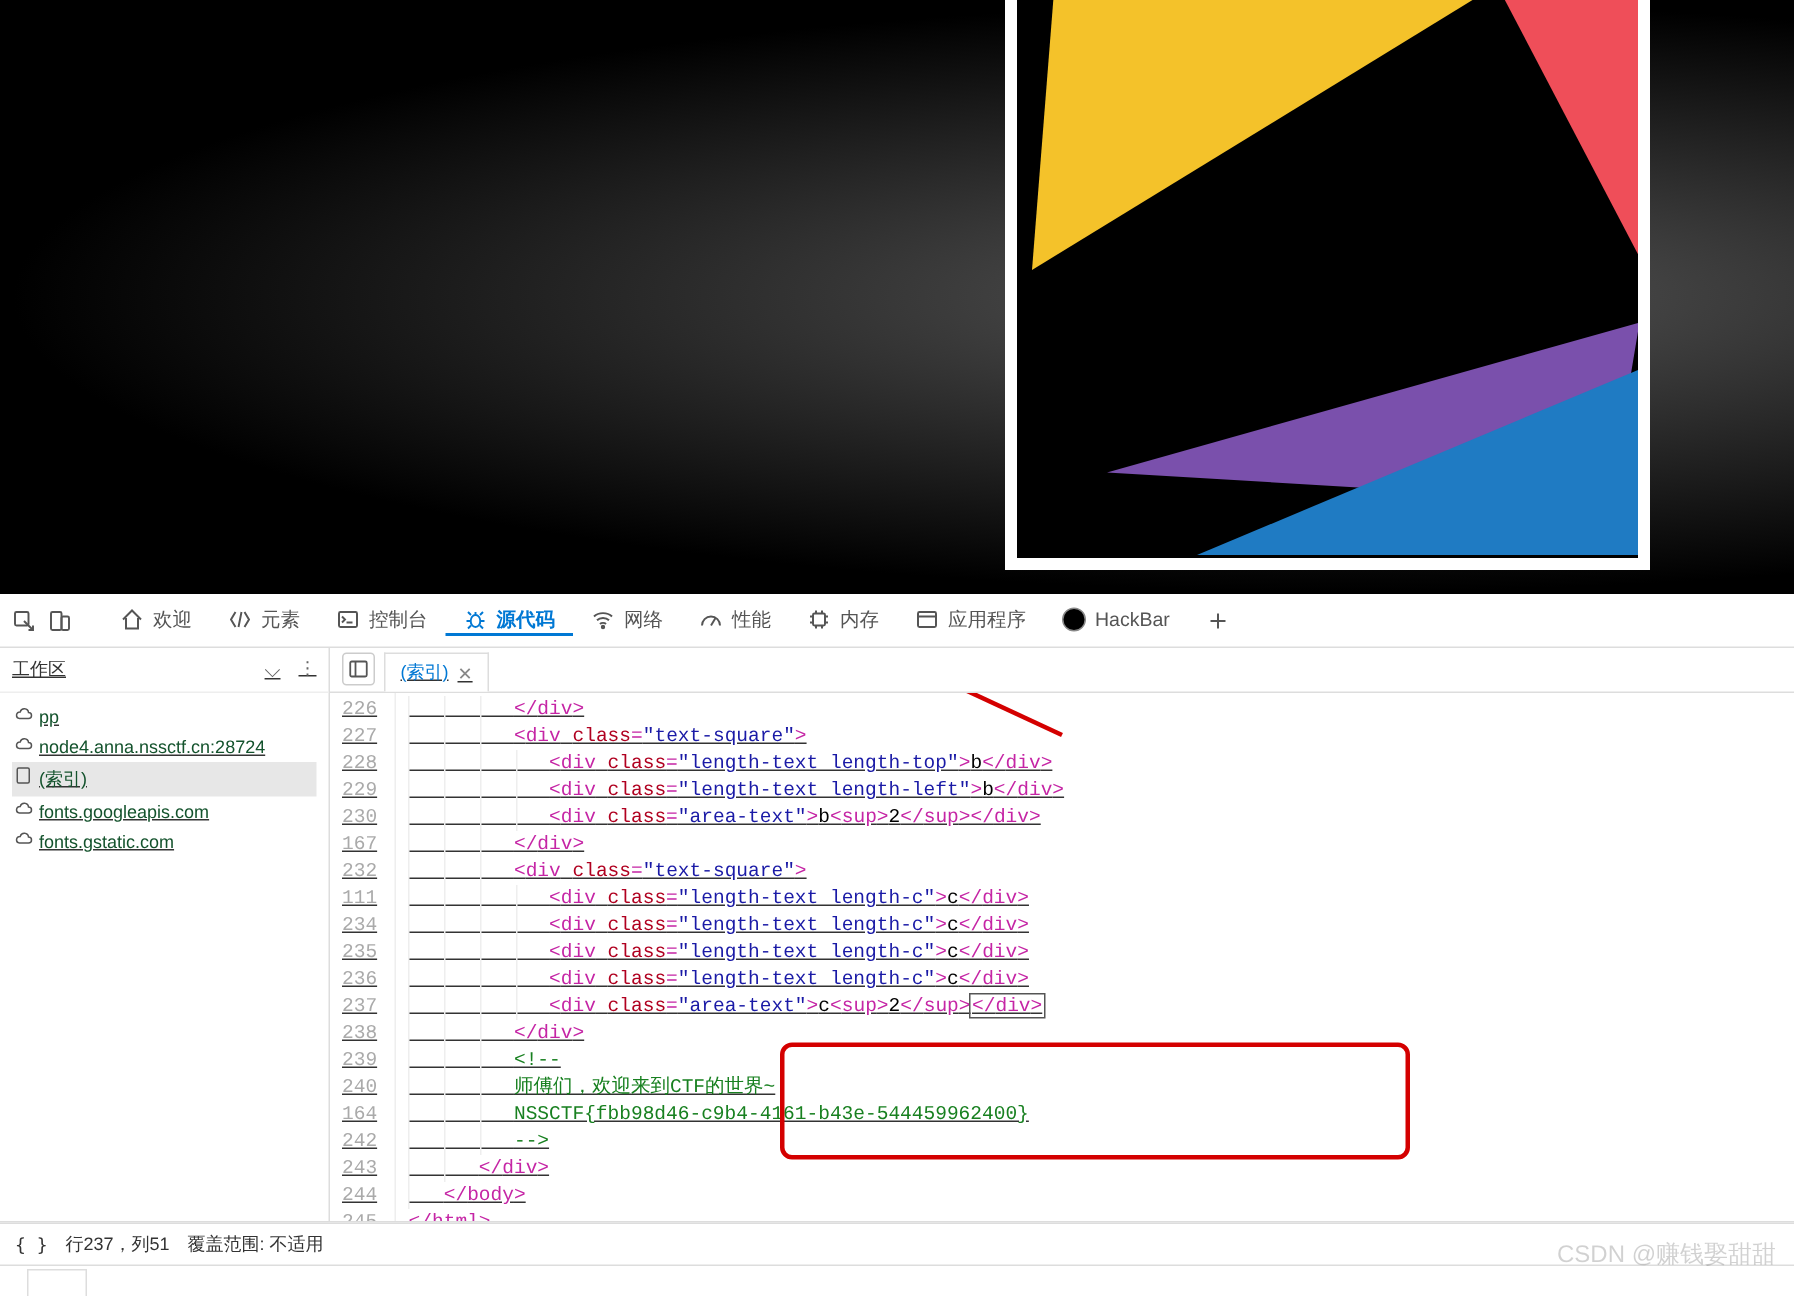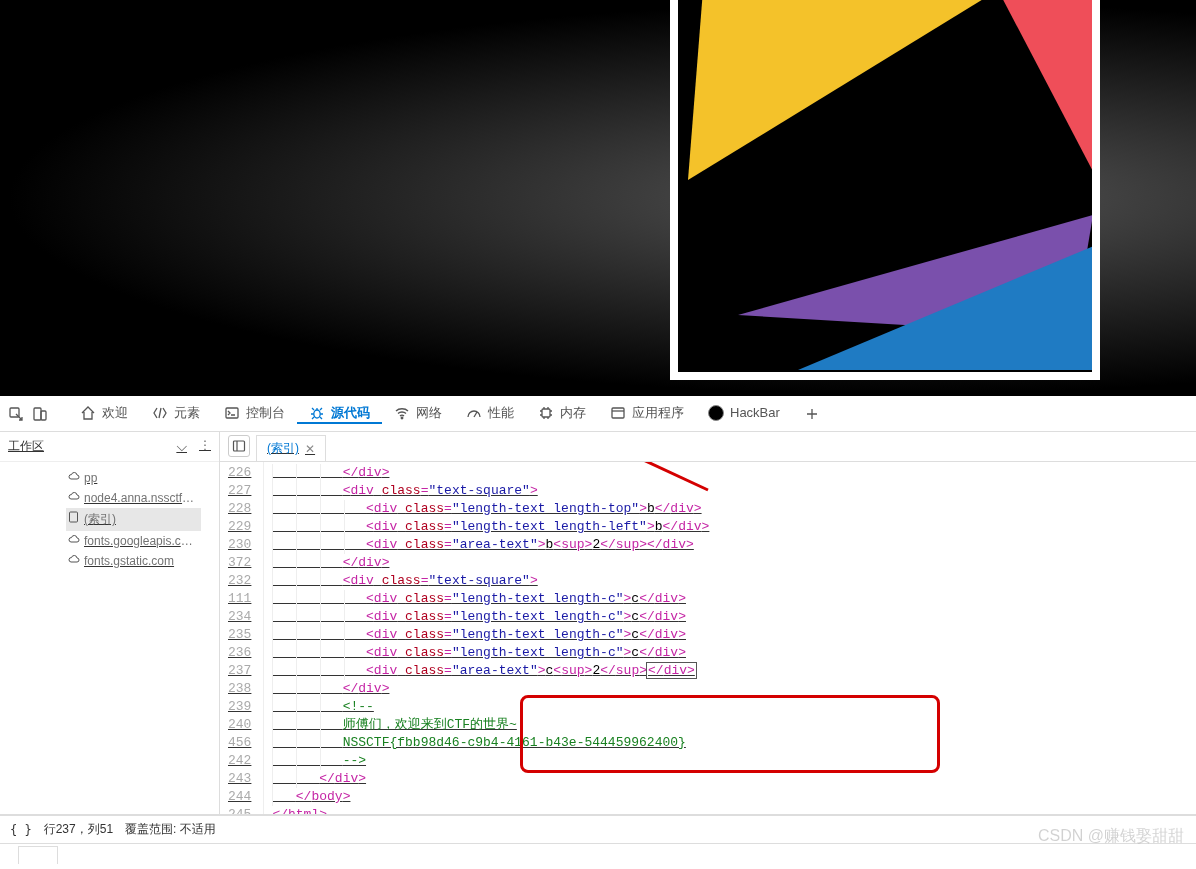--- a/index.html
+++ b/index.html
@@ -65,21 +65,21 @@
   width: 220px;
   border-right: 1px solid #ddd;
   display:flex; flex-direction:column;
 }
 .sidebar-head {
   height: 30px; display:flex; align-items:center; justify-content:space-between;
   padding: 0 8px; border-bottom: 1px solid #eee;
 }
 .sidebar-head .chev { color:#666; font-size:14px; cursor:pointer; }
 .sidebar-head .dots { color:#666; cursor:pointer; }
-.sidebar-tree { padding: 6px 18px; font-size:12px; color:#737373;margin-left:48px; }
+.sidebar-tree { padding: 6px 8px; font-size:12px; color:#14532d; }
 .tree-item { padding: 3px 4px 3px 18px; position:relative; cursor:pointer; white-space:nowrap; overflow:hidden; text-overflow:ellipsis; }
 .tree-item.selected { background:#e7e7e7; }
 .tree-item .file-icon { position:absolute; left:2px; top:3px; }
 
 
 .editor-area { flex:1; display:flex; flex-direction:column; min-width:0; }
 .editor-tabs {
   height: 30px; display:flex; align-items:flex-end; gap:0;
   border-bottom: 1px solid #ddd; padding-left:6px;
 }
@@ -331,31 +331,31 @@
     </div>
 
     <div class="code-scroll">
       <div class="code-lines">
         <div class="gutter" id="gutter">
             <div>226</div>
             <div>227</div>
             <div>228</div>
             <div>229</div>
             <div>230</div>
-            <div>372</div>
+            <div>167</div>
             <div>232</div>
             <div>111</div>
             <div>234</div>
             <div>235</div>
             <div>236</div>
             <div>237</div>
             <div>238</div>
             <div>239</div>
             <div>240</div>
-            <div>456</div>
+            <div>164</div>
             <div>242</div>
             <div>243</div>
             <div>244</div>
             <div>245</div>
           </div>
         <div class="code" id="code"><div class="ln"><span class="indent-guide" style="left: 0px;"></span><span class="indent-guide" style="left: 24px;"></span><span class="indent-guide" style="left: 48px;"></span><span>         </span><span class="tok-punc">&lt;/</span><span class="tok-tag">div</span><span class="tok-punc">&gt;</span></div><div class="ln"><span class="indent-guide" style="left: 0px;"></span><span class="indent-guide" style="left: 24px;"></span><span class="indent-guide" style="left: 48px;"></span><span>         </span><span class="tok-punc">&lt;</span><span class="tok-tag">div</span><span class="tok-text"> </span><span class="tok-attr">class</span><span class="tok-punc">=</span><span class="tok-str">"text-square"</span><span class="tok-punc">&gt;</span></div><div class="ln"><span class="indent-guide" style="left: 0px;"></span><span class="indent-guide" style="left: 24px;"></span><span class="indent-guide" style="left: 48px;"></span><span class="indent-guide" style="left: 72px;"></span><span>            </span><span class="tok-punc">&lt;</span><span class="tok-tag">div</span><span class="tok-text"> </span><span class="tok-attr">class</span><span class="tok-punc">=</span><span class="tok-str">"length-text length-top"</span><span class="tok-punc">&gt;</span><span class="tok-text">b</span><span class="tok-punc">&lt;/</span><span class="tok-tag">div</span><span class="tok-punc">&gt;</span></div><div class="ln"><span class="indent-guide" style="left: 0px;"></span><span class="indent-guide" style="left: 24px;"></span><span class="indent-guide" style="left: 48px;"></span><span class="indent-guide" style="left: 72px;"></span><span>            </span><span class="tok-punc">&lt;</span><span class="tok-tag">div</span><span class="tok-text"> </span><span class="tok-attr">class</span><span class="tok-punc">=</span><span class="tok-str">"length-text length-left"</span><span class="tok-punc">&gt;</span><span class="tok-text">b</span><span class="tok-punc">&lt;/</span><span class="tok-tag">div</span><span class="tok-punc">&gt;</span></div><div class="ln"><span class="indent-guide" style="left: 0px;"></span><span class="indent-guide" style="left: 24px;"></span><span class="indent-guide" style="left: 48px;"></span><span class="indent-guide" style="left: 72px;"></span><span>            </span><span class="tok-punc">&lt;</span><span class="tok-tag">div</span><span class="tok-text"> </span><span class="tok-attr">class</span><span class="tok-punc">=</span><span class="tok-str">"area-text"</span><span class="tok-punc">&gt;</span><span class="tok-text">b</span><span class="tok-punc">&lt;</span><span class="tok-tag">sup</span><span class="tok-punc">&gt;</span><span class="tok-text">2</span><span class="tok-punc">&lt;/</span><span class="tok-tag">sup</span><span class="tok-punc">&gt;&lt;/</span><span class="tok-tag">div</span><span class="tok-punc">&gt;</span></div><div class="ln"><span class="indent-guide" style="left: 0px;"></span><span class="indent-guide" style="left: 24px;"></span><span class="indent-guide" style="left: 48px;"></span><span>         </span><span class="tok-punc">&lt;/</span><span class="tok-tag">div</span><span class="tok-punc">&gt;</span></div><div class="ln"><span class="indent-guide" style="left: 0px;"></span><span class="indent-guide" style="left: 24px;"></span><span class="indent-guide" style="left: 48px;"></span><span>         </span><span class="tok-punc">&lt;</span><span class="tok-tag">div</span><span class="tok-text"> </span><span class="tok-attr">class</span><span class="tok-punc">=</span><span class="tok-str">"text-square"</span><span class="tok-punc">&gt;</span></div><div class="ln"><span class="indent-guide" style="left: 0px;"></span><span class="indent-guide" style="left: 24px;"></span><span class="indent-guide" style="left: 48px;"></span><span class="indent-guide" style="left: 72px;"></span><span>            </span><span class="tok-punc">&lt;</span><span class="tok-tag">div</span><span class="tok-text"> </span><span class="tok-attr">class</span><span class="tok-punc">=</span><span class="tok-str">"length-text length-c"</span><span class="tok-punc">&gt;</span><span class="tok-text">c</span><span class="tok-punc">&lt;/</span><span class="tok-tag">div</span><span class="tok-punc">&gt;</span></div><div class="ln"><span class="indent-guide" style="left: 0px;"></span><span class="indent-guide" style="left: 24px;"></span><span class="indent-guide" style="left: 48px;"></span><span class="indent-guide" style="left: 72px;"></span><span>            </span><span class="tok-punc">&lt;</span><span class="tok-tag">div</span><span class="tok-text"> </span><span class="tok-attr">class</span><span class="tok-punc">=</span><span class="tok-str">"length-text length-c"</span><span class="tok-punc">&gt;</span><span class="tok-text">c</span><span class="tok-punc">&lt;/</span><span class="tok-tag">div</span><span class="tok-punc">&gt;</span></div><div class="ln"><span class="indent-guide" style="left: 0px;"></span><span class="indent-guide" style="left: 24px;"></span><span class="indent-guide" style="left: 48px;"></span><span class="indent-guide" style="left: 72px;"></span><span>            </span><span class="tok-punc">&lt;</span><span class="tok-tag">div</span><span class="tok-text"> </span><span class="tok-attr">class</span><span class="tok-punc">=</span><span class="tok-str">"length-text length-c"</span><span class="tok-punc">&gt;</span><span class="tok-text">c</span><span class="tok-punc">&lt;/</span><span class="tok-tag">div</span><span class="tok-punc">&gt;</span></div><div class="ln"><span class="indent-guide" style="left: 0px;"></span><span class="indent-guide" style="left: 24px;"></span><span class="indent-guide" style="left: 48px;"></span><span class="indent-guide" style="left: 72px;"></span><span>            </span><span class="tok-punc">&lt;</span><span class="tok-tag">div</span><span class="tok-text"> </span><span class="tok-attr">class</span><span class="tok-punc">=</span><span class="tok-str">"length-text length-c"</span><span class="tok-punc">&gt;</span><span class="tok-text">c</span><span class="tok-punc">&lt;/</span><span class="tok-tag">div</span><span class="tok-punc">&gt;</span></div><div class="ln"><span class="indent-guide" style="left: 0px;"></span><span class="indent-guide" style="left: 24px;"></span><span class="indent-guide" style="left: 48px;"></span><span class="indent-guide" style="left: 72px;"></span><span>            </span><span class="tok-punc">&lt;</span><span class="tok-tag">div</span><span class="tok-text"> </span><span class="tok-attr">class</span><span class="tok-punc">=</span><span class="tok-str">"area-text"</span><span class="tok-punc">&gt;</span><span class="tok-text">c</span><span class="tok-punc">&lt;</span><span class="tok-tag">sup</span><span class="tok-punc">&gt;</span><span class="tok-text">2</span><span class="tok-punc">&lt;/</span><span class="tok-tag">sup</span><span class="tok-punc">&gt;</span><span class="cursor-box"><span class="tok-punc">&lt;/</span><span class="tok-tag">div</span><span class="tok-punc">&gt;</span></span></div><div class="ln"><span class="indent-guide" style="left: 0px;"></span><span class="indent-guide" style="left: 24px;"></span><span class="indent-guide" style="left: 48px;"></span><span>         </span><span class="tok-punc">&lt;/</span><span class="tok-tag">div</span><span class="tok-punc">&gt;</span></div><div class="ln"><span class="indent-guide" style="left: 0px;"></span><span class="indent-guide" style="left: 24px;"></span><span class="indent-guide" style="left: 48px;"></span><span>         </span><span class="tok-cmt">&lt;!--</span></div><div class="ln"><span class="indent-guide" style="left: 0px;"></span><span class="indent-guide" style="left: 24px;"></span><span class="indent-guide" style="left: 48px;"></span><span>         </span><span class="tok-cmt">师傅们，欢迎来到CTF的世界~</span></div><div class="ln"><span class="indent-guide" style="left: 0px;"></span><span class="indent-guide" style="left: 24px;"></span><span class="indent-guide" style="left: 48px;"></span><span>         </span><span class="tok-cmt">NSSCTF{fbb98d46-c9b4-4161-b43e-544459962400}</span></div><div class="ln"><span class="indent-guide" style="left: 0px;"></span><span class="indent-guide" style="left: 24px;"></span><span class="indent-guide" style="left: 48px;"></span><span>         </span><span class="tok-cmt">--&gt;</span></div><div class="ln"><span class="indent-guide" style="left: 0px;"></span><span class="indent-guide" style="left: 24px;"></span><span>      </span><span class="tok-punc">&lt;/</span><span class="tok-tag">div</span><span class="tok-punc">&gt;</span></div><div class="ln"><span class="indent-guide" style="left: 0px;"></span><span>   </span><span class="tok-punc">&lt;/</span><span class="tok-tag">body</span><span class="tok-punc">&gt;</span></div><div class="ln"><span></span><span class="tok-punc">&lt;/</span><span class="tok-tag">html</span><span class="tok-punc">&gt;</span></div></div>
       </div>
 
       <div id="anno-flag" class="anno-flag" style="left: 300px; top: 233px; width: 420px; height: 78px;"></div>
       <svg id="anno-arrow" class="anno-arrow" viewBox="0 0 120 60" style="left: 370px; top: -30px;">

